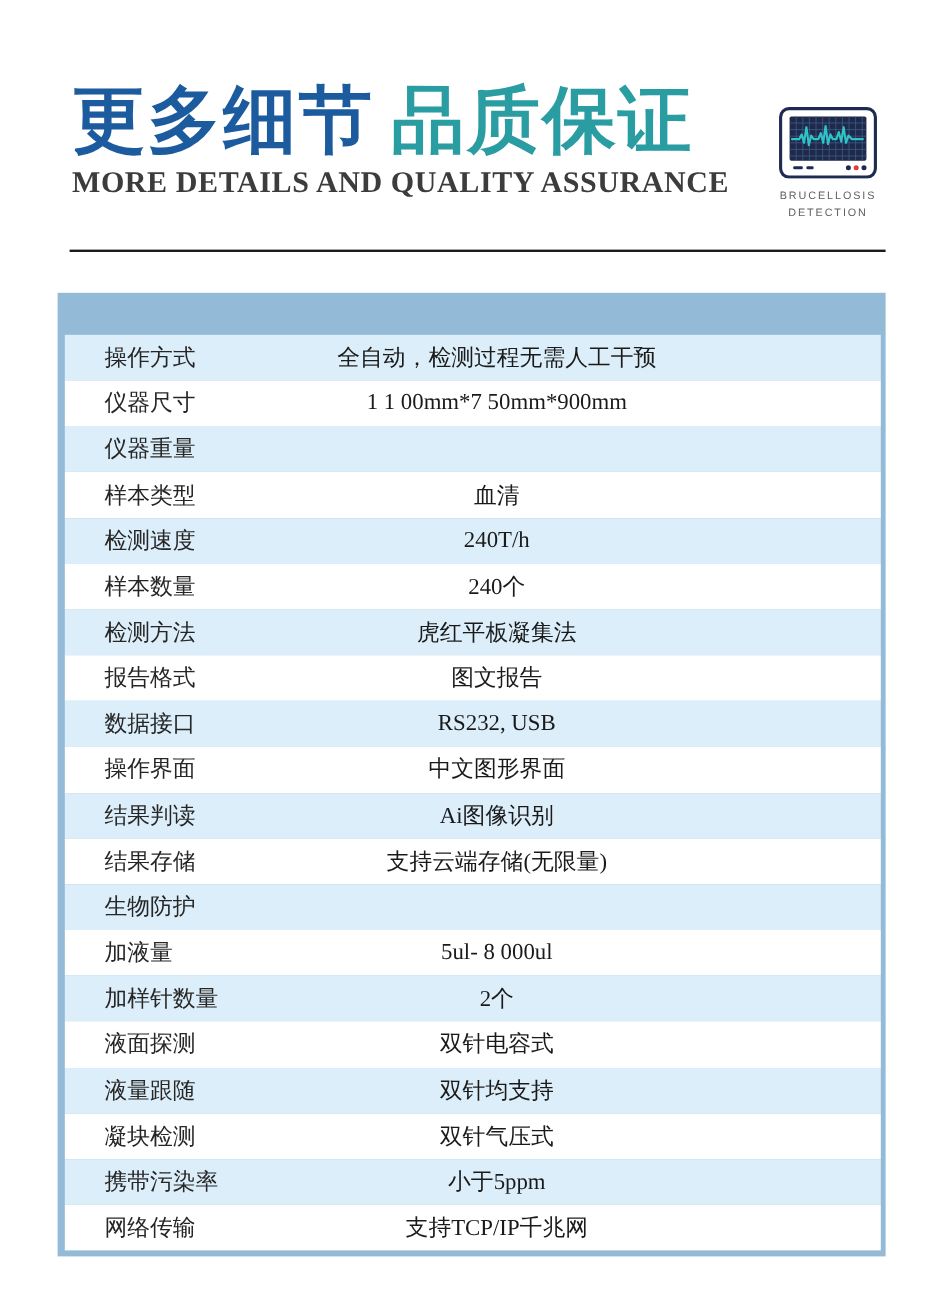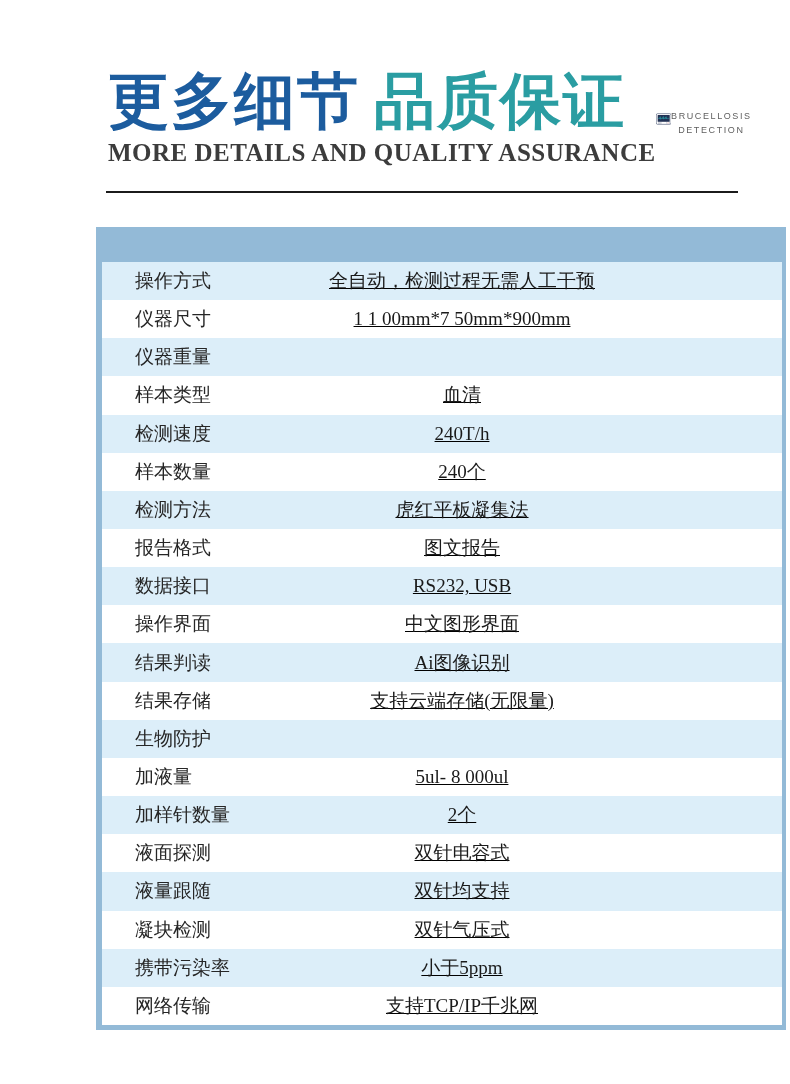--- a/index.html
+++ b/index.html
@@ -19,21 +19,21 @@
     --icon_red:#e23c39;
     --caption_gray:#606060;
   }
   *{box-sizing:border-box;margin:0;padding:0;}
   html,body{width:790px;height:1084px;}
   body{
     background:#ffffff;
     font-family:"Liberation Serif","DejaVu Serif",serif;
     overflow:hidden;
   }
-  .page{width:790px;height:1084px;position:relative;padding-left:48px;}
+  .page{width:790px;height:1084px;position:relative;}
 
   
   .header{
     display:flex;
     justify-content:space-between;
     align-items:flex-start;
     padding:69px 52px 0 60px;
   }
   .title-block{flex:1;}
   .page-title{
@@ -52,21 +52,21 @@
     letter-spacing:0.5px;
     color:var(--subtitle_gray);
     white-space:nowrap;
   }
 
   
   .badge{
     width:96px;
     margin-top:20px;
     display:flex;
-    flex-direction:row;
+    flex-direction:column;
     align-items:center;
     flex-shrink:0;
   }
   .badge svg{display:block;}
   .badge-caption{
     margin-top:7px;
     font-family:"Liberation Sans","DejaVu Sans",sans-serif;
     font-size:9px;
     letter-spacing:1.6px;
     line-height:14px;
@@ -93,21 +93,20 @@
     height:763px;
     display:flex;
     flex-direction:column;
   }
   .spec-row{
     position:relative;
     flex:1;
     display:flex;
     align-items:center;
     background:var(--row_white);
-    text-decoration:underline;
   }
   .spec-row:nth-child(odd){background:var(--stripe_blue);}
   .spec-label{
     position:absolute;
     left:33px;
     top:50%;
     transform:translateY(-50%);
     font-size:19px;
     color:var(--label_color);
     white-space:nowrap;

